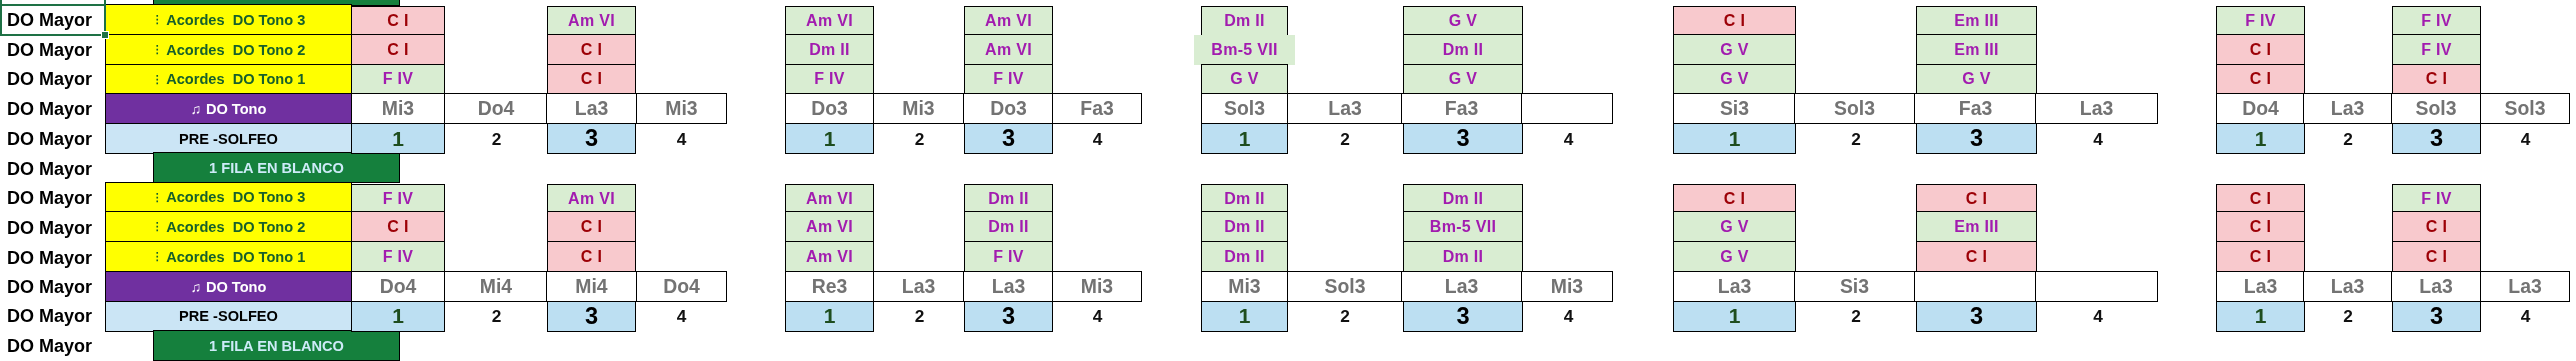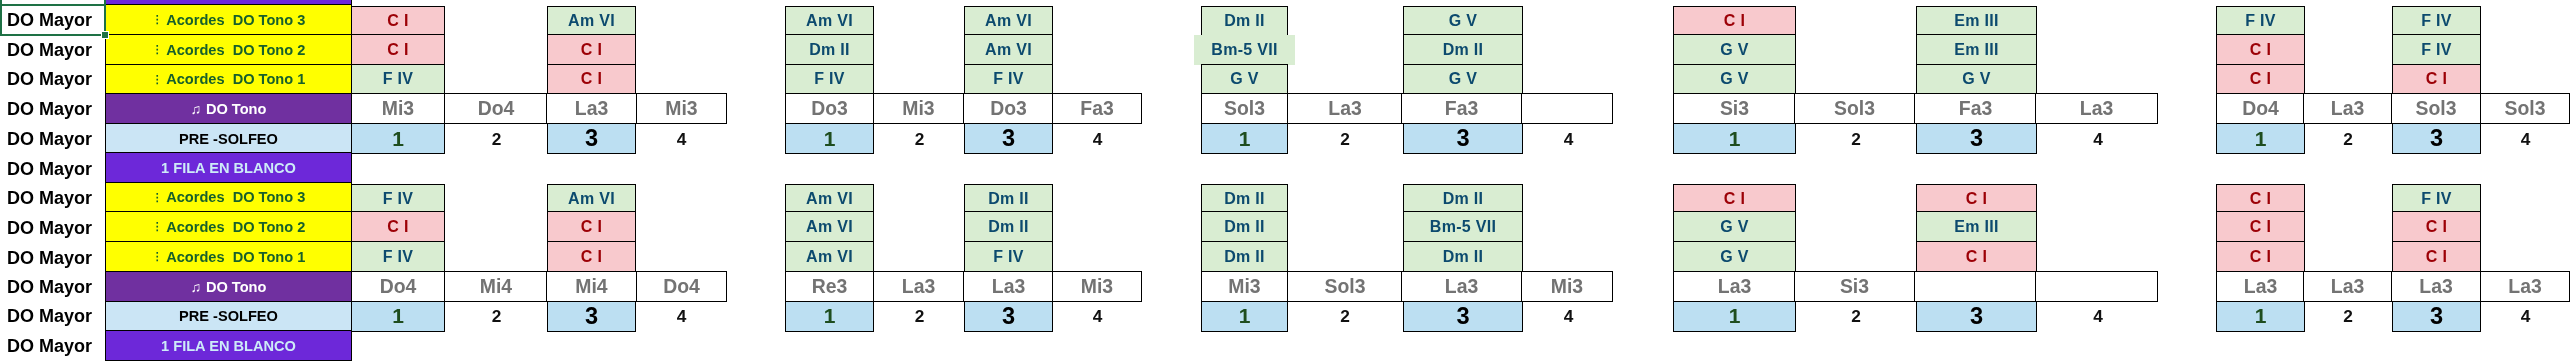--- a/index.html
+++ b/index.html
@@ -4,24 +4,24 @@
 <style>
   html,body{margin:0;padding:0;background:#fff;}
   #canvas{position:relative;width:2576px;height:361px;background:#fff;overflow:hidden;
           font-family:"Liberation Sans",sans-serif;font-weight:bold;}
   .cell{position:absolute;box-sizing:border-box;display:flex;align-items:center;justify-content:center;}
   .key{justify-content:flex-start;padding-left:7px;font-size:18px;color:#000;background:#fff;}
   .rowlabel{border:1.4px solid #000;font-size:14.6px;white-space:pre;}
   .lbl-yellow{background:#FFFF00;color:#17602B;}
   .lbl-purple{background:#7030A0;color:#FFFFFF;}
   .lbl-presolfeo{background:#CBE5F5;color:#000;}
-  .lbl-fila{background:#6d28d9;color:#CDEBF8;}
+  .lbl-fila{background:#15803d;color:#CDEBF8;margin-left:48px;}
   .chord{border:1.4px solid #000;font-size:16px;letter-spacing:0.3px;}
   .chord-red{background:#F8C9CD;color:#9C0006;}
-  .chord-green{background:#D9EDD2;color:#0c4a6e;}
+  .chord-green{background:#D9EDD2;color:#a21caf;}
   .noborder{border:none;}
   .note{border:1.4px solid #000;background:#fff;font-size:19.4px;color:#737373;}
   .beat-on{border:1.4px solid #000;background:#BCDFF2;color:#000;}
   .beat-off{font-size:17.3px;color:#111;font-weight:700;}
   .selbar{position:absolute;background:#1E7145;}
   .handle{position:absolute;background:#1E7145;border:0.7px solid #fff;box-sizing:border-box;}
   .dots{font-size:11px;margin-right:3.5px;letter-spacing:0;}
   .noteicon{margin-right:4.9px;font-size:14px;}
   .clip{position:absolute;overflow:hidden;background:#fff;}
 </style>

